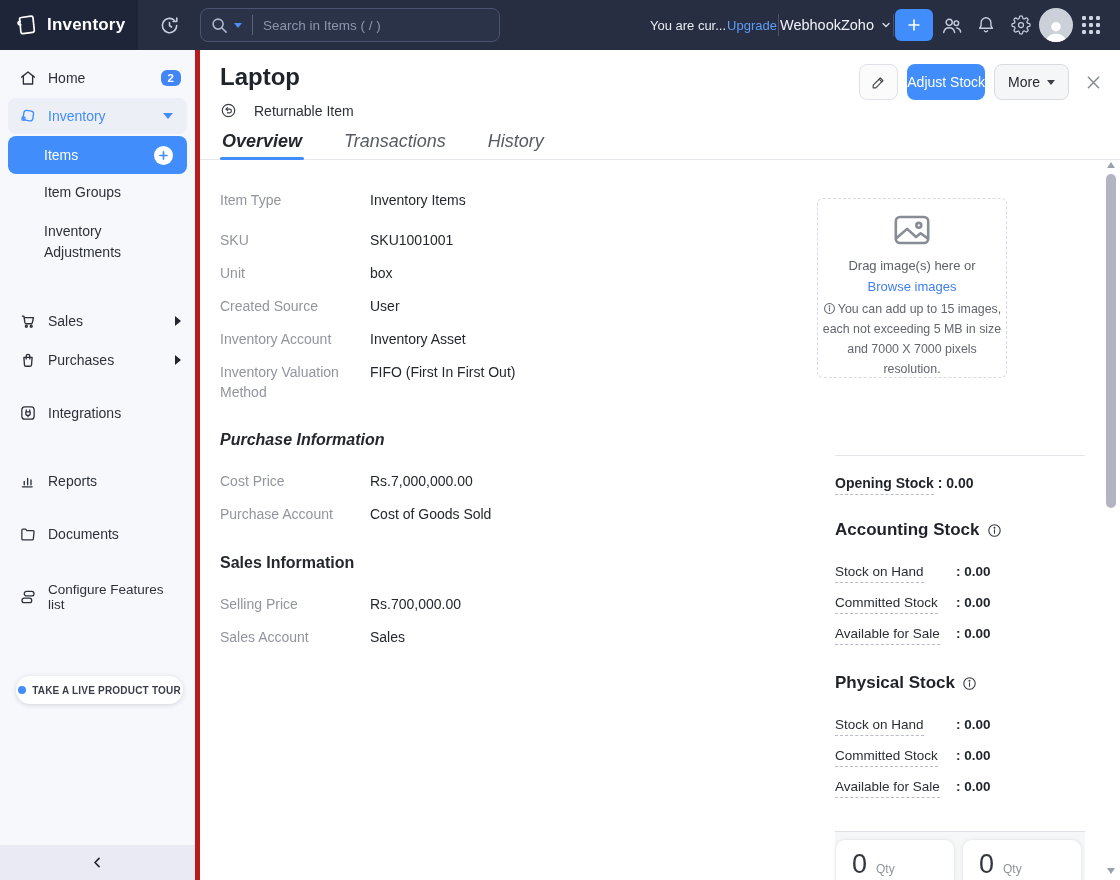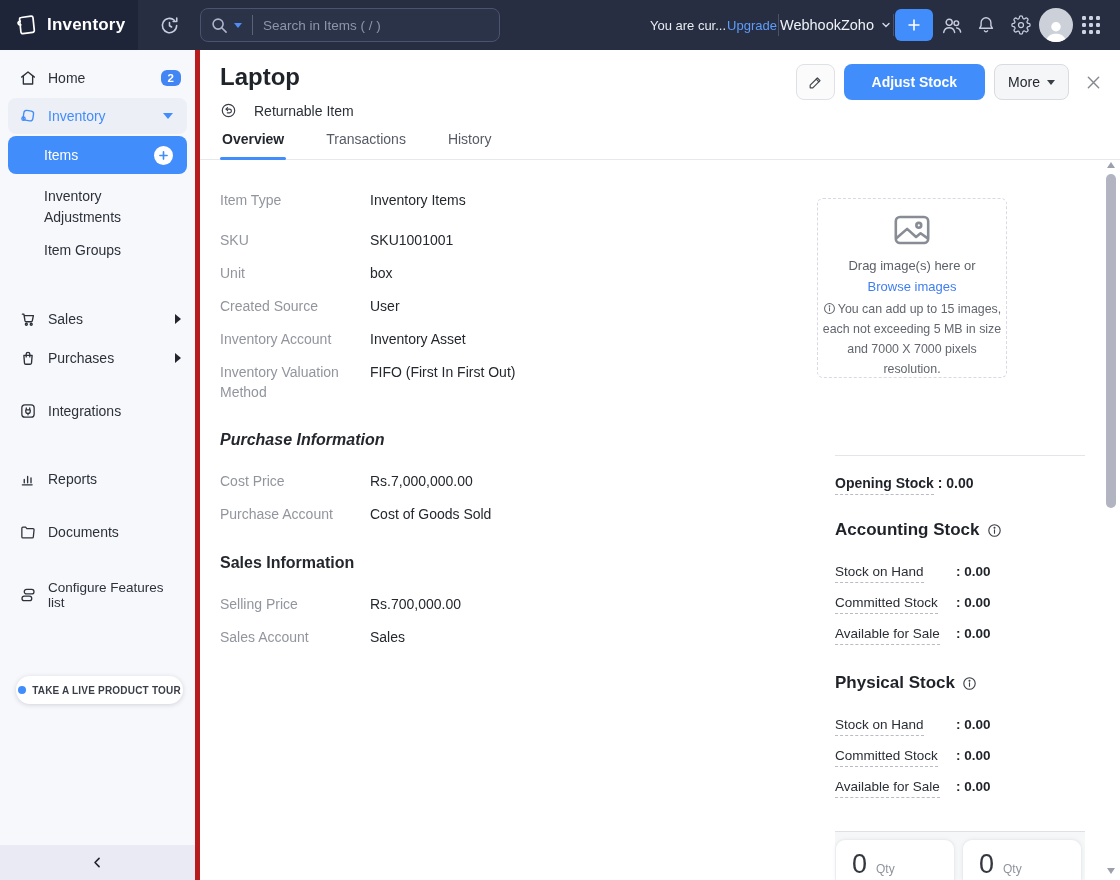--- a/index.html
+++ b/index.html
@@ -70,29 +70,29 @@
   .main { position:absolute; left:200px; top:50px; width:920px; bottom:0; background:#fff; }
   .main-header { position:absolute; left:0; top:0; right:0; height:110px; }
   .page-title { position:absolute; left:20px; top:13px; font-size:24px; font-weight:700; color:#1f232a; }
   .returnable { position:absolute; left:20px; top:52px; display:flex; align-items:center; gap:17px;
     font-size:14px; color:#2b2f37; }
   .returnable .r-icon { color:#3a3e46; }
   .header-actions { position:absolute; right:17px; top:14px; display:flex; align-items:center; gap:9px; }
   .btn { height:36px; border-radius:8px; font-size:14px; display:flex; align-items:center;
     justify-content:center; cursor:pointer; font-family:"Liberation Sans",sans-serif; }
   .btn-icon { width:39px; background:#fbfbfc; border:1px solid #dfe1e6; color:#45494f; }
-  .btn-primary { background:#408dfb; color:#fff; padding:0 28px; font-weight:700; }
+  .btn-primary { background:#408dfb; color:#fff; padding:0 0; font-weight:400; }
   .btn-light { background:#f5f6f8; border:1px solid #d9dbe0; color:#24282e; padding:0 13px; gap:7px;justify-content:space-between; }
   .tri-down-dark { width:0; height:0; border-left:4px solid transparent; border-right:4px solid transparent;
     border-top:5px solid #3a3e45; }
   .close-x { margin-left:6px; color:#84888f; cursor:pointer; }
   .tabs { position:absolute; left:0; right:0; bottom:0; height:33px; display:flex;
     padding-left:20px; border-bottom:1px solid #e7e8ec; }
-  .tab { font-size:14px; color:#565b65; margin-right:38px; padding:4px 2px; cursor:pointer;
-    position:relative; }
+  .tab { font-size:18px; color:#565b65; margin-right:38px; padding:4px 2px; cursor:pointer;
+    position:relative;font-style:italic; }
   .tab.active { color:#23272e; font-weight:700; }
   .tab.active::after { content:""; position:absolute; left:0; right:0; bottom:-1px; height:3px;
     background:#408dfb; border-radius:2px; }
 
   .content { position:absolute; left:0; top:110px; right:0; bottom:0; overflow:hidden; }
 
   .details-col { position:absolute; left:20px; top:30px; width:430px; }
   .d-row { display:flex; font-size:14px; line-height:20px; margin-bottom:13px; }
   .d-row.gap-lg { margin-bottom:20px; }
   .d-row .lbl { width:150px; flex-shrink:0; color:#92959d; }
@@ -256,26 +256,26 @@
 
     <div class="side-item active">
       <span>Items</span>
       <span class="plus-circle">
         <svg width="11" height="11" viewBox="0 0 20 20" fill="none" stroke="#408dfb" stroke-width="3" stroke-linecap="round">
             <path d="M10 3.5v13M3.5 10h13"></path>
           </svg>
       </span>
     </div>
 
+    <div class="side-sub">
+      <span>Item Groups</span>
+    </div>
+
     <div class="side-sub two-line">
       <span>Inventory Adjustments</span>
-    </div>
-
-    <div class="side-sub">
-      <span>Item Groups</span>
     </div>
 
     <div class="side-item" style="margin-top:34px;">
       <span class="s-icon">
         <svg width="18" height="18" viewBox="0 0 24 24" fill="none" stroke="currentColor" stroke-width="1.8" stroke-linecap="round" stroke-linejoin="round">
           <path d="M4.5 5.5h2L8 14.5a1.4 1.4 0 0 0 1.4 1.1h6.9a1.4 1.4 0 0 0 1.4-1.1l1.5-7H7"></path>
           <circle cx="9.8" cy="19" r="1.3"></circle>
             <circle cx="16.3" cy="19" r="1.3"></circle>
         </svg>
       </span>

